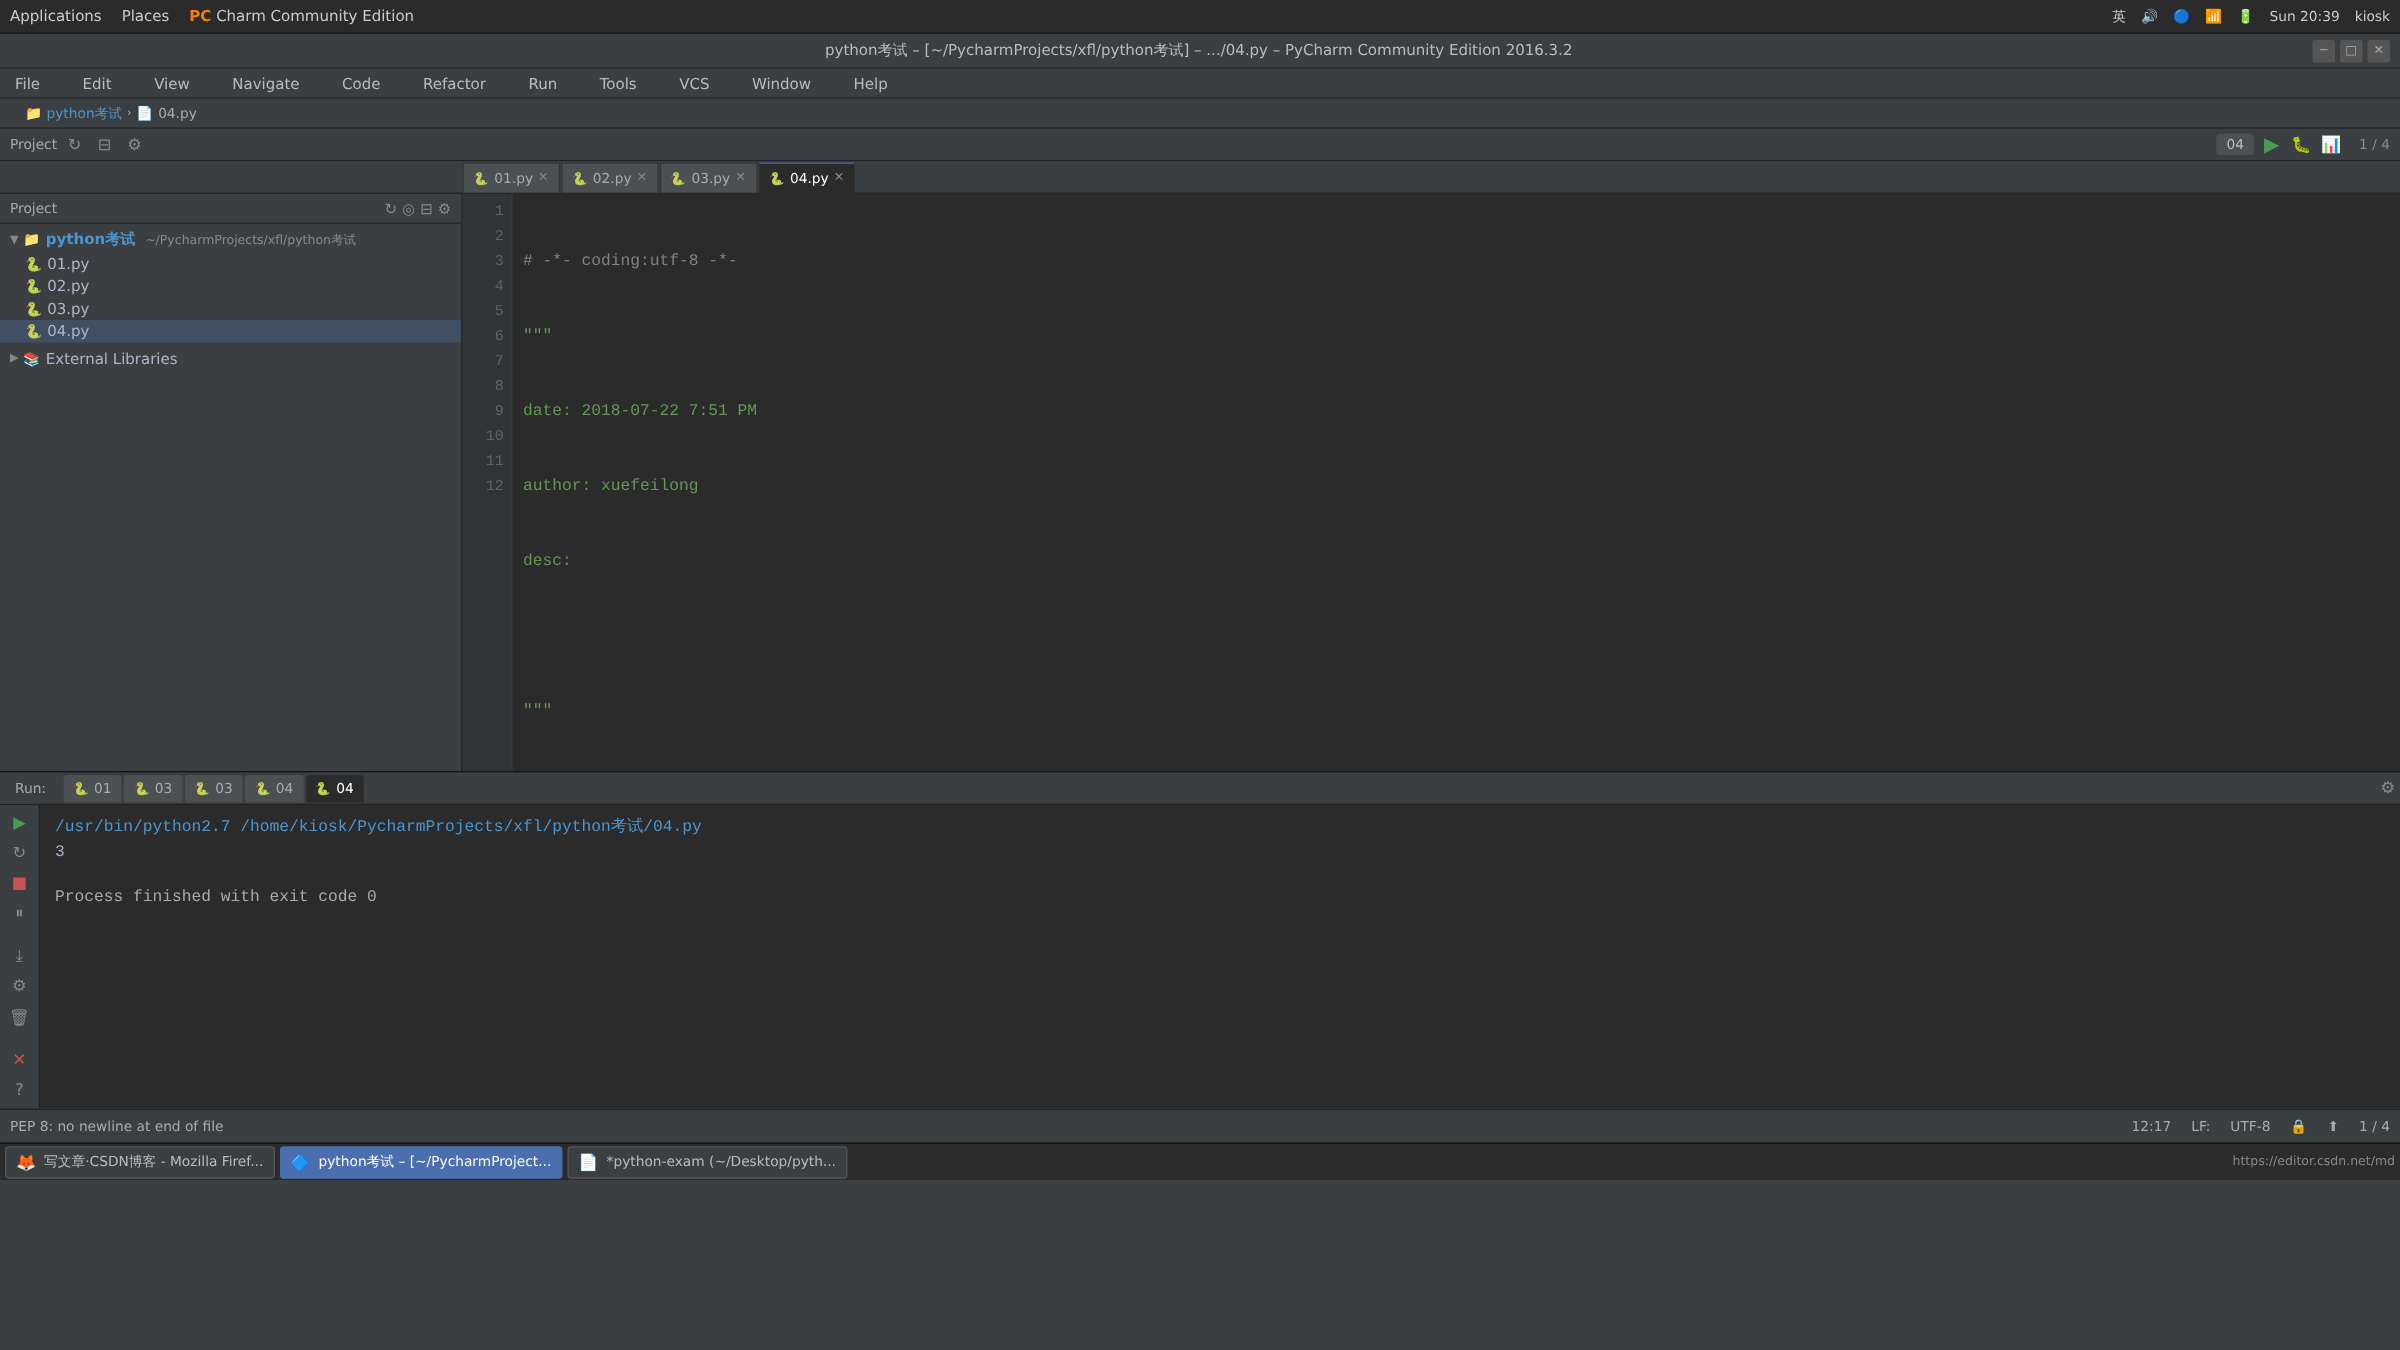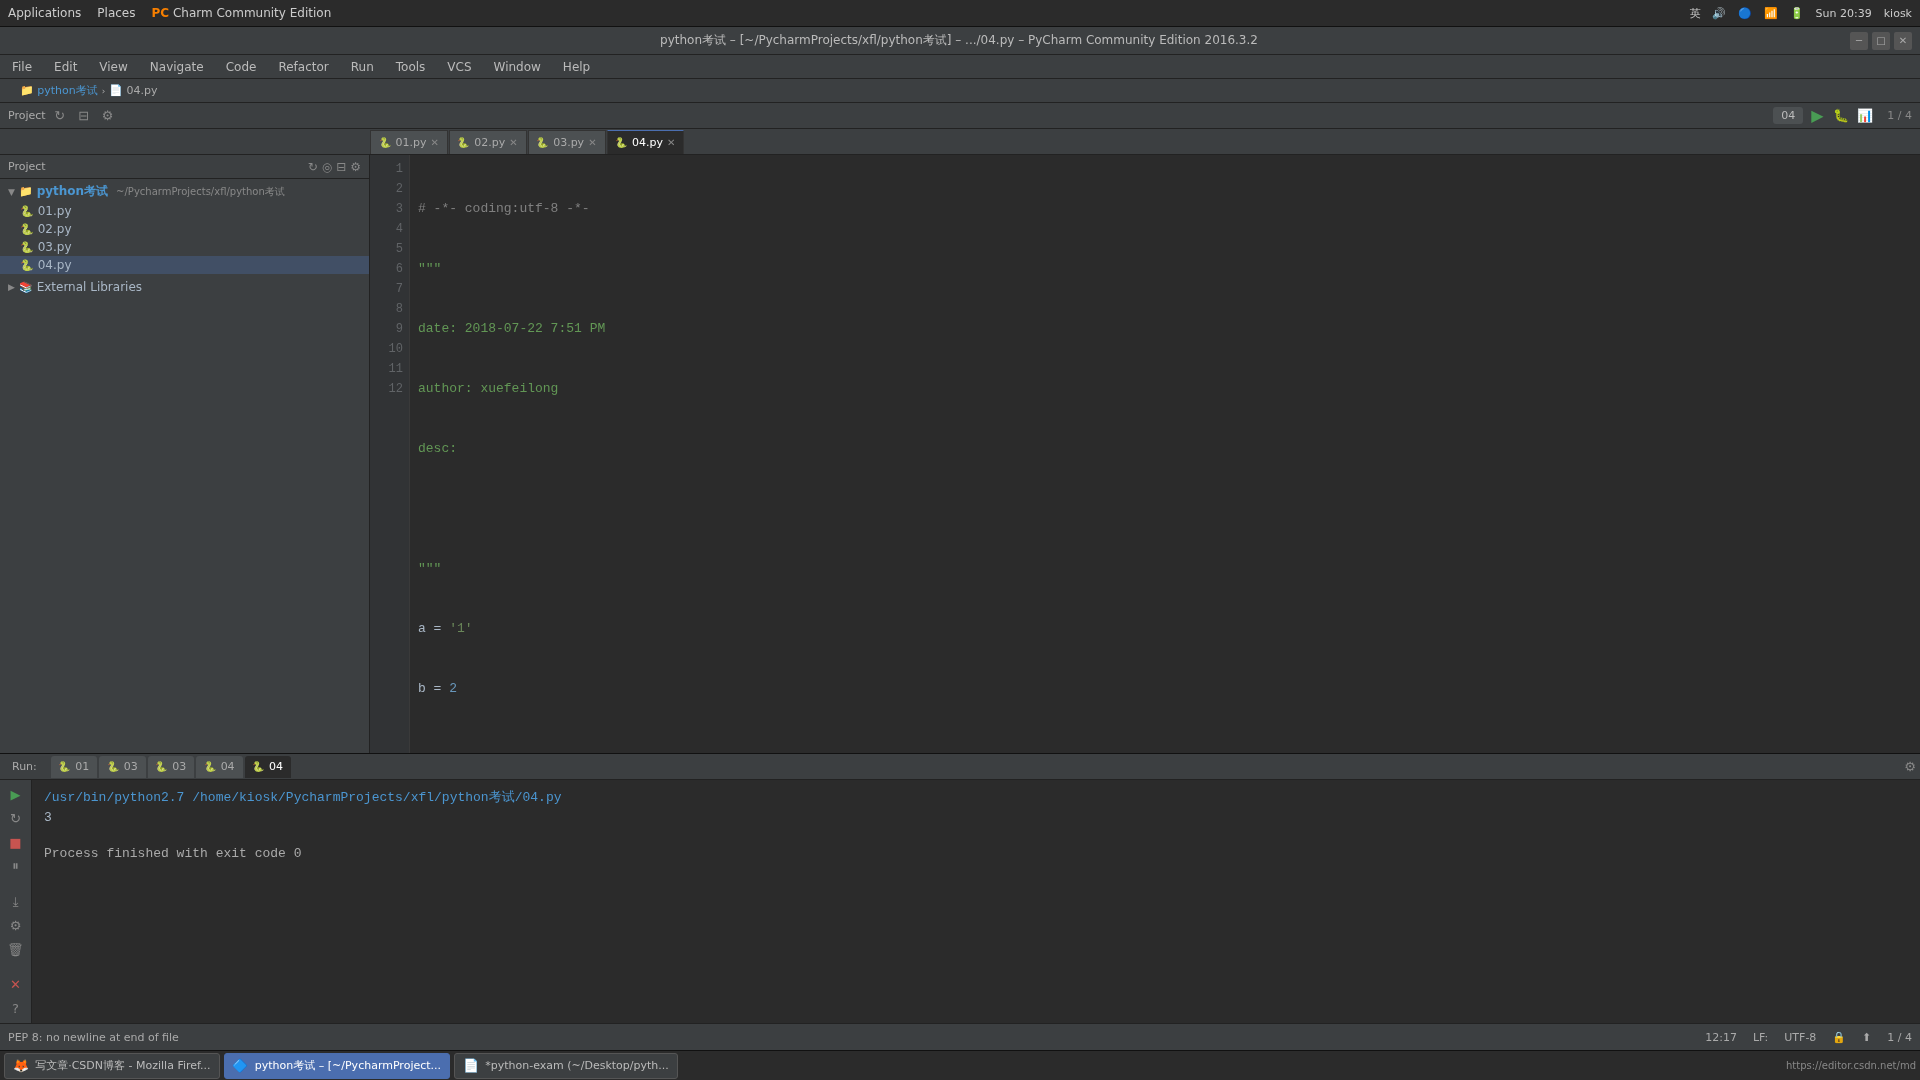--- a/index.html
+++ b/index.html
@@ -34,21 +34,21 @@
     #title-bar-controls { display: flex; gap: 4px; }
     #title-bar-controls span { width: 18px; height: 18px; background: #555; border-radius: 2px; display: inline-flex; align-items: center; justify-content: center; color: #aaa; font-size: 10px; cursor: pointer; }
 
     
     #menu-bar {
       height: 24px;
       background: #3c3f41;
       display: flex;
       align-items: center;
       padding: 0 4px;
-      gap: 6px;
+      gap: 18px;
       border-bottom: 1px solid #222;
     }
     #menu-bar span {
       padding: 2px 8px;
       color: #bbb;
       font-size: 12px;
       cursor: pointer;
       border-radius: 2px;
     }
 
@@ -80,21 +80,21 @@
     .toolbar-btn { width: 20px; height: 20px; background: transparent; border: none; color: #888; cursor: pointer; display: flex; align-items: center; justify-content: center; font-size: 13px; }
 
     
     
     
     
 
     #app-container {
       display: flex;
       flex-direction: column;
-      height: 1080px;
+      height: 944px;
     }
 
     #editor-tabs {
       height: 26px;
       background: #3c3f41;
       display: flex;
       align-items: flex-end;
       padding: 0 0 0 370px;
       border-bottom: 1px solid #222;
       position: relative;

